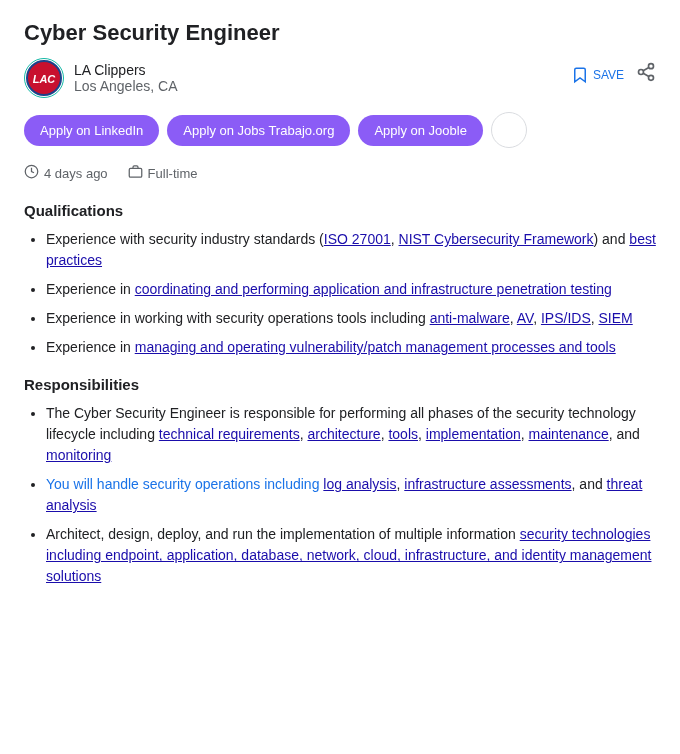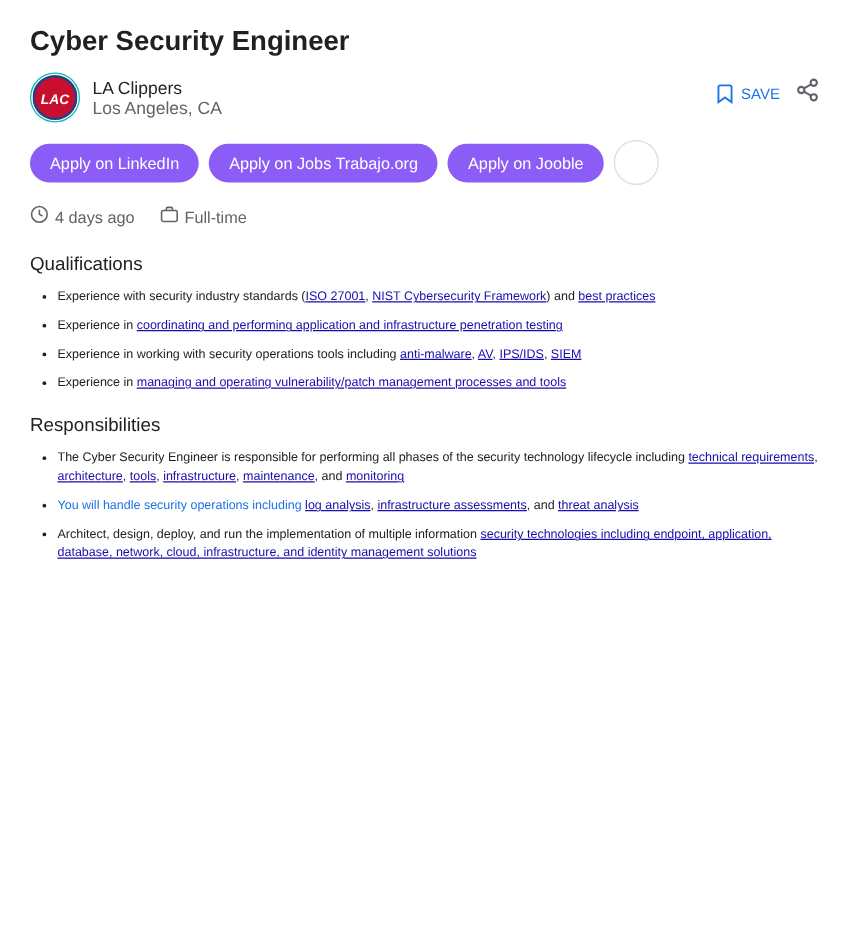--- a/index.html
+++ b/index.html
@@ -125,34 +125,34 @@
     .meta-item {
       display: flex;
       align-items: center;
       gap: 5px;
     }
     .meta-icon {
       font-size: 15px;
     }
     .section-title {
       font-size: 15px;
-      font-weight: 400;
+      font-weight: 700;
       color: #202124;
       margin-bottom: 10px;
       margin-top: 4px;
     }
     .bullet-list {
       list-style: disc;
       padding-left: 22px;
       margin-bottom: 18px;
     }
     .bullet-list li {
       margin-bottom: 8px;
       line-height: 1.5;
-      font-size: 10px;
+      font-size: 14px;
       color: #202124;
     }
     .lnk {
       color: #1a0dab;
       text-decoration: underline;
       cursor: pointer;
     }
     .responsibilities-section {
       margin-top: 8px;
     }
@@ -240,21 +240,21 @@
     <li>
       Experience in <span class="lnk">managing and operating vulnerability/patch management processes and tools</span>
     </li>
   </ul>
 </div>
 
 <div class="responsibilities-section">
   <div class="section-title">Responsibilities</div>
   <ul class="bullet-list">
     <li>
-      The Cyber Security Engineer is responsible for performing all phases of the security technology lifecycle including <span class="lnk">technical requirements</span>, <span class="lnk">architecture</span>, <span class="lnk">tools</span>, <span class="lnk">infrastructure</span>, <span class="lnk">maintenance</span>, and <span class="lnk">monitoring</span>
+      The Cyber Security Engineer is responsible for performing all phases of the security technology lifecycle including <span class="lnk">technical requirements</span>, <span class="lnk">architecture</span>, <span class="lnk">tools</span>, <span class="lnk">implementation</span>, <span class="lnk">maintenance</span>, and <span class="lnk">monitoring</span>
     </li>
     <li>
       <span style="color:#1a73e8">You will handle security operations including </span><span class="lnk">log analysis</span>, <span class="lnk">infrastructure assessments</span>, and <span class="lnk">threat analysis</span>
     </li>
     <li>
       Architect, design, deploy, and run the implementation of multiple information <span class="lnk">security technologies including endpoint, application, database, network, cloud, infrastructure, and identity management solutions</span>
     </li>
   </ul>
 </div>
 

